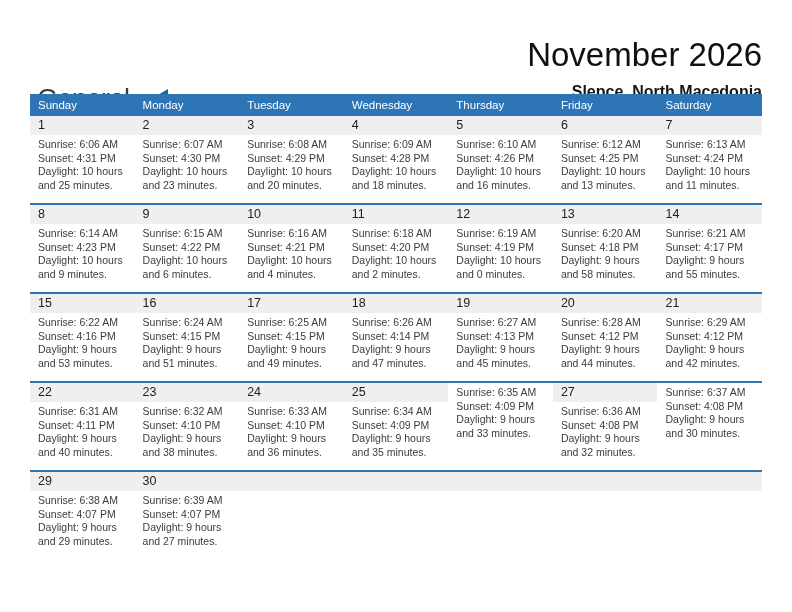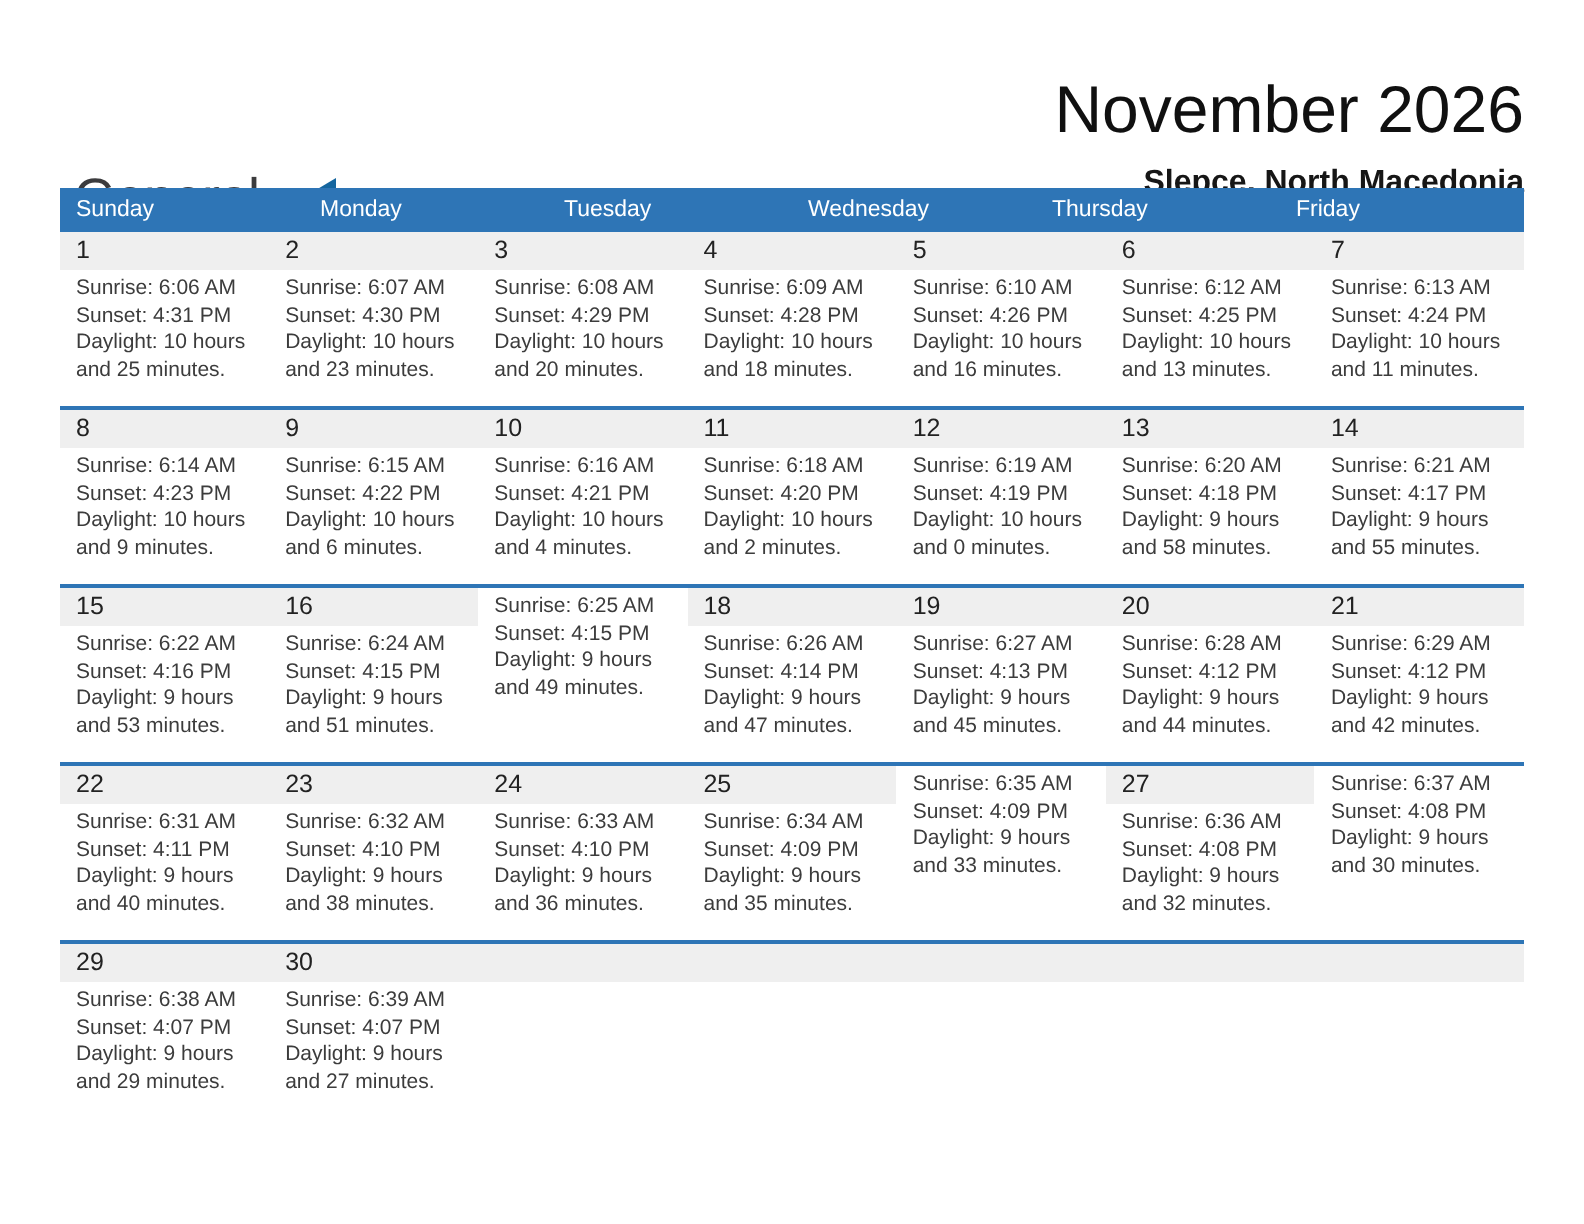--- a/index.html
+++ b/index.html
@@ -53,20 +53,21 @@
   </div>
 
   <div class="calendar">
     <div class="weekday-row" id="weekdayRow">
         <div class="wd">Sunday</div>
         <div class="wd">Monday</div>
         <div class="wd">Tuesday</div>
         <div class="wd">Wednesday</div>
         <div class="wd">Thursday</div>
         <div class="wd">Friday</div>
+        <div class="wd">Saturday</div>
       </div>
     <div id="weeksContainer">
         <div class="week-row">
           <div class="cell">
             <div class="daynum">1</div>
             <div class="info">
               <span>Sunrise: 6:06 AM</span>
               <span>Sunset: 4:31 PM</span>
               <span>Daylight: 10 hours</span>
               <span>and 25 minutes.</span>
@@ -205,20 +206,21 @@
           <div class="cell">
             <div class="daynum">16</div>
             <div class="info">
               <span>Sunrise: 6:24 AM</span>
               <span>Sunset: 4:15 PM</span>
               <span>Daylight: 9 hours</span>
               <span>and 51 minutes.</span>
             </div>
           </div>
           <div class="cell">
+            <div class="daynum">17</div>
             <div class="info">
               <span>Sunrise: 6:25 AM</span>
               <span>Sunset: 4:15 PM</span>
               <span>Daylight: 9 hours</span>
               <span>and 49 minutes.</span>
             </div>
           </div>
           <div class="cell">
             <div class="daynum">18</div>
             <div class="info">

